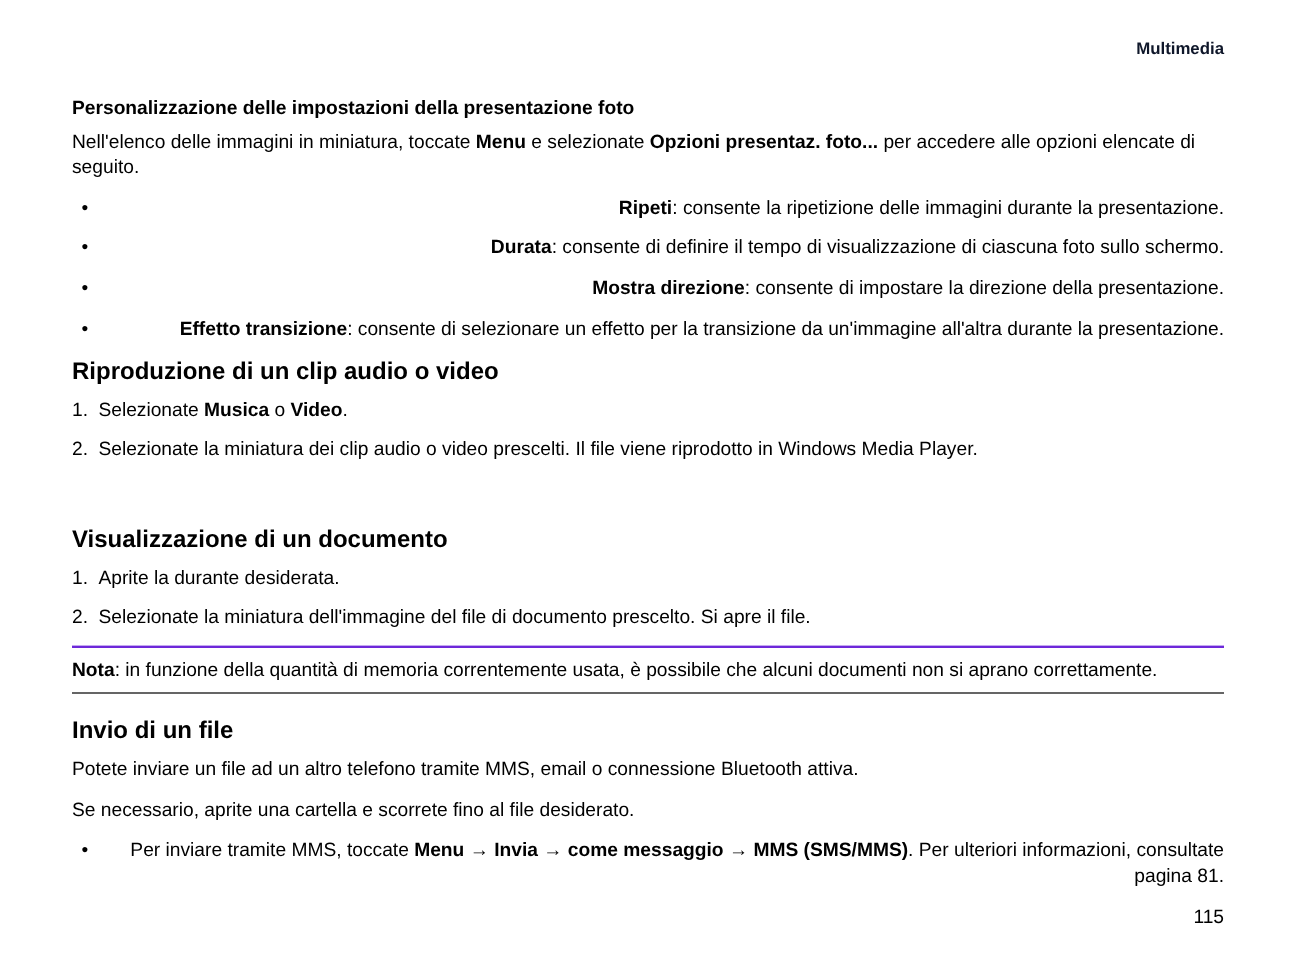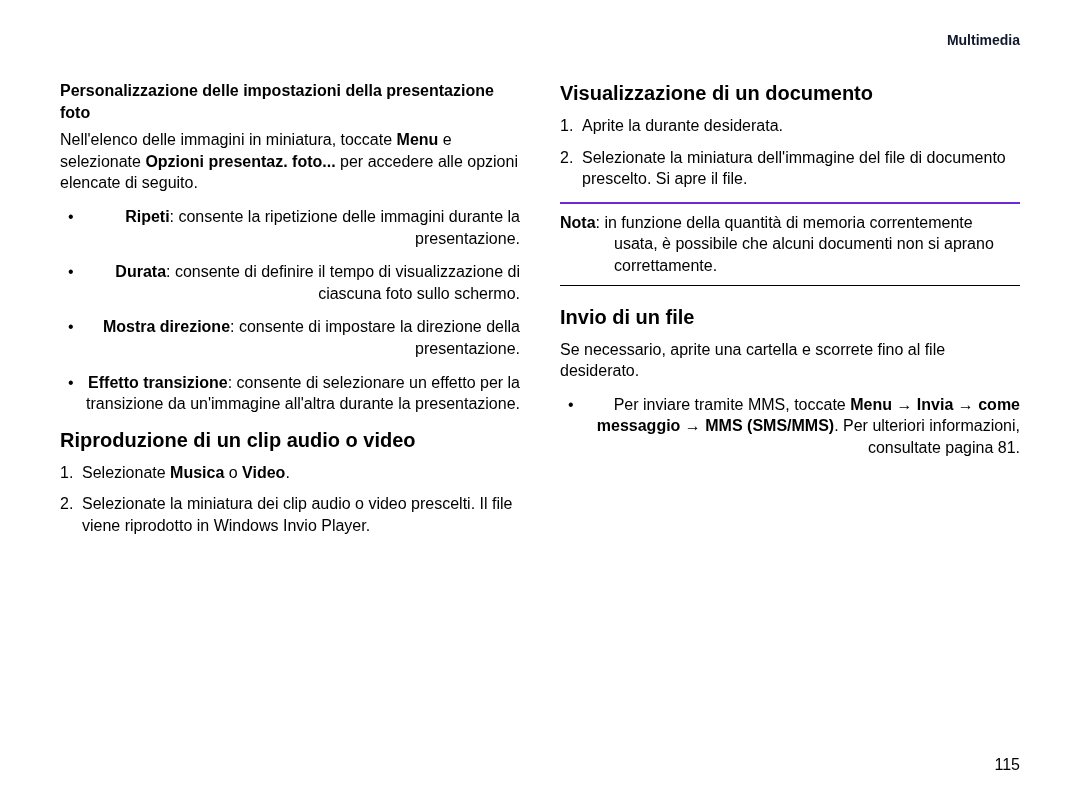--- a/index.html
+++ b/index.html
@@ -18,20 +18,21 @@
     top: 32px;
     right: 60px;
     color: #0f172a;
     font-weight: bold;
     font-size: 14px;
   }
   .columns {
     display: flex;
     gap: 40px;
     margin-top: 30px;
+    flex-direction: column;
   }
   .col {
     flex: 1;
     font-size: 16px;
     line-height: 1.35;
   }
   h2 {
     font-size: 20px;
     font-weight: bold;
     margin: 0 0 8px 0;
@@ -106,36 +107,37 @@
     </p>
     <ul>
       <li><span class="b">Ripeti</span><span>: consente la ripetizione delle immagini durante la presentazione.</span></li>
       <li><span class="b">Durata</span><span>: consente di definire il tempo di visualizzazione di ciascuna foto sullo schermo.</span></li>
       <li><span class="b">Mostra direzione</span><span>: consente di impostare la direzione della presentazione.</span></li>
       <li><span class="b">Effetto transizione</span><span>: consente di selezionare un effetto per la transizione da un'immagine all'altra durante la presentazione.</span></li>
     </ul>
     <h2>Riproduzione di un clip audio o video</h2>
     <ol>
       <li><span class="num">1.</span><span>Selezionate </span><span class="b">Musica</span><span> o </span><span class="b">Video</span><span>.</span></li>
-      <li><span class="num">2.</span><span>Selezionate la miniatura dei clip audio o video prescelti. Il file viene riprodotto in Windows Invio Player.</span></li>
+      <li><span class="num">2.</span><span>Selezionate la miniatura dei clip audio o video prescelti. Il file viene riprodotto in Windows Media Player.</span></li>
     </ol>
   </div>
 
   <div class="col">
     <h2>Visualizzazione di un documento</h2>
     <ol>
       <li><span class="num">1.</span><span>Aprite la durante desiderata.</span></li>
       <li><span class="num">2.</span><span>Selezionate la miniatura dell'immagine del file di documento prescelto. Si apre il file.</span></li>
     </ol>
     <div class="note-block">
       <div class="note-body">
         <span class="b">Nota</span><span>: in funzione della quantità di memoria correntemente usata, è possibile che alcuni documenti non si aprano correttamente.</span>
       </div>
     </div>
     <h2>Invio di un file</h2>
+    <p>Potete inviare un file ad un altro telefono tramite MMS, email o connessione Bluetooth attiva.</p>
     <p>Se necessario, aprite una cartella e scorrete fino al file desiderato.</p>
     <ul>
       <li>
         <span>Per inviare tramite MMS, toccate </span><span class="b">Menu</span><span> → </span><span class="b">Invia</span><span> → </span><span class="b">come messaggio</span><span> → </span><span class="b">MMS (SMS/MMS)</span><span>. Per ulteriori informazioni, consultate pagina 81.</span>
       </li>
     </ul>
   </div>
 
 </div>
 

